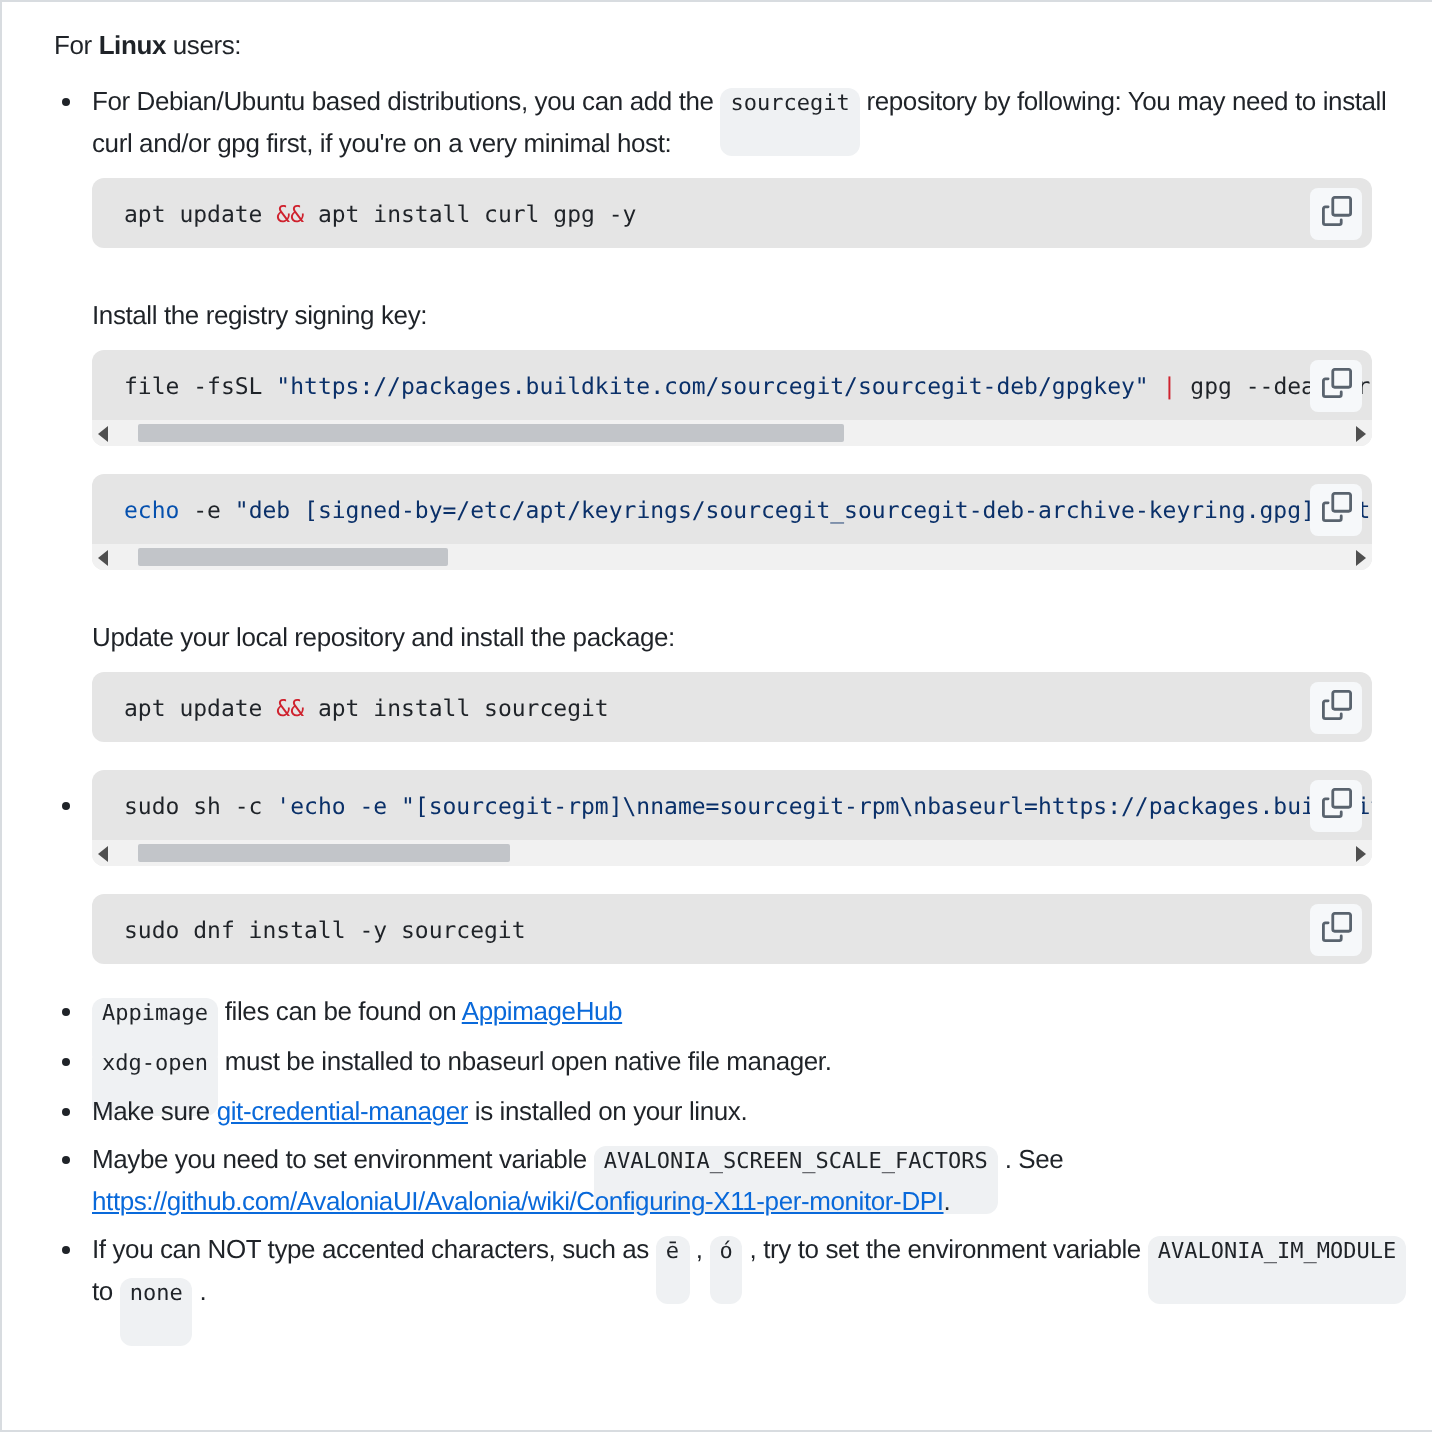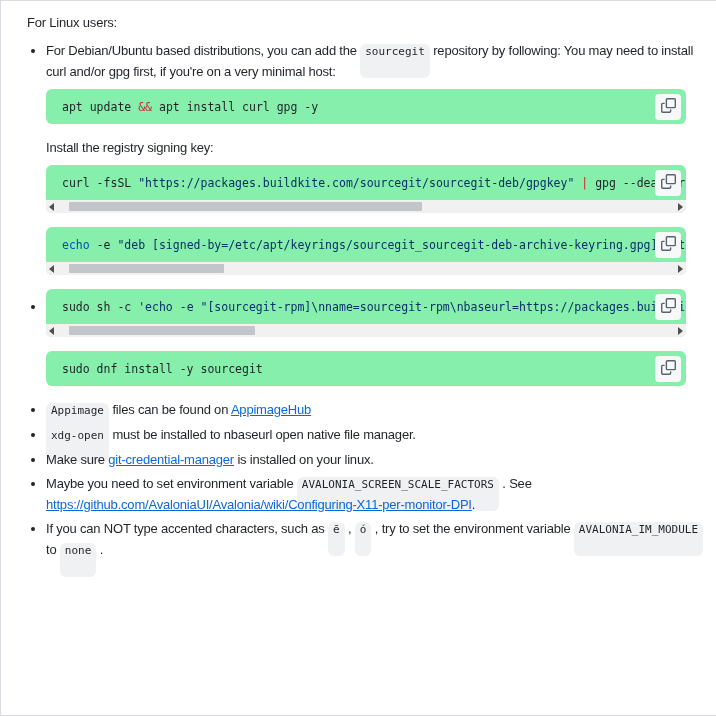--- a/index.html
+++ b/index.html
@@ -12,33 +12,33 @@
     color: #1f2328;
     background: #ffffff;
     border-left: 1px solid #d8dcе0;
     border-left: 1px solid #d8dce0;
     border-top: 1px solid #d8dce0;
     border-bottom: 1px solid #d8dce0;
     padding: 12px 0 0 26px;
     overflow: hidden;
   }
   .intro { margin: 0 0 8px 0; }
-  strong, .seg-bold { font-weight: normal; }
+  strong, .seg-bold { font-weight: bold; }
 
   ul.blist { margin: 0; padding-left: 19px; list-style: disc; }
   ul.blist > li { margin: 2px 0 8px 0; }
   ul.blist > li.simple { margin: 3px 0 4px 0; }
 
   p.lead  { margin: 0 0 7px 0; }
-  p.step  { margin: 14px 0 7px 0; }
+  p.step  { margin: 24px 0 7px 0; }
 
   .codeblock {
     position: relative;
     width: 640px;
-    background: #86efac;
+    background: #e5e5e5;
     border-radius: 6px;
     margin: 6px 10px 14px 0;
     overflow: hidden;
   }
   .codeline {
     font-family: "DejaVu Sans Mono", monospace;
     font-size: 11.5px;
     letter-spacing: 0;
     line-height: 14px;
     padding: 11px 34px 10px 16px;
@@ -116,21 +116,21 @@
               <path d="M0 6.75C0 5.784.784 5 1.75 5h1.5a.75.75 0 0 1 0 1.5h-1.5a.25.25 0 0 0-.25.25v7.5c0 .138.112.25.25.25h7.5a.25.25 0 0 0 .25-.25v-1.5a.75.75 0 0 1 1.5 0v1.5A1.75 1.75 0 0 1 9.25 16h-7.5A1.75 1.75 0 0 1 0 14.25Z"></path>
               <path d="M5 1.75C5 .784 5.784 0 6.75 0h7.5C15.216 0 16 .784 16 1.75v7.5A1.75 1.75 0 0 1 14.25 11h-7.5A1.75 1.75 0 0 1 5 9.25Zm1.75-.25a.25.25 0 0 0-.25.25v7.5c0 .138.112.25.25.25h7.5a.25.25 0 0 0 .25-.25v-7.5a.25.25 0 0 0-.25-.25Z"></path>
             </svg>
           </span>
         </button>
       </div>
 
       <p class="step">Install the registry signing key:</p>
 
       <div class="codeblock">
-        <div class="codeline"><span class="seg-plain">curl -fsSL </span><span class="seg-s">"https://packages.buildkite.com/sourcegit/sourcegit-deb/gpgkey"</span><span class="seg-plain"> </span><span class="seg-k">|</span><span class="seg-plain"> gpg --dearmor -o /etc/apt/keyrings/sourcegit_sourcegit-deb-archive-keyring.gpg</span></div>
+        <div class="codeline"><span class="seg-plain">file -fsSL </span><span class="seg-s">"https://packages.buildkite.com/sourcegit/sourcegit-deb/gpgkey"</span><span class="seg-plain"> </span><span class="seg-k">|</span><span class="seg-plain"> gpg --dearmor -o /etc/apt/keyrings/sourcegit_sourcegit-deb-archive-keyring.gpg</span></div>
         <button class="copy-btn">
           <span>
             <svg width="15" height="15" viewBox="0 0 16 16" fill="#59636e" aria-hidden="true">
               <path d="M0 6.75C0 5.784.784 5 1.75 5h1.5a.75.75 0 0 1 0 1.5h-1.5a.25.25 0 0 0-.25.25v7.5c0 .138.112.25.25.25h7.5a.25.25 0 0 0 .25-.25v-1.5a.75.75 0 0 1 1.5 0v1.5A1.75 1.75 0 0 1 9.25 16h-7.5A1.75 1.75 0 0 1 0 14.25Z"></path>
               <path d="M5 1.75C5 .784 5.784 0 6.75 0h7.5C15.216 0 16 .784 16 1.75v7.5A1.75 1.75 0 0 1 14.25 11h-7.5A1.75 1.75 0 0 1 5 9.25Zm1.75-.25a.25.25 0 0 0-.25.25v7.5c0 .138.112.25.25.25h7.5a.25.25 0 0 0 .25-.25v-7.5a.25.25 0 0 0-.25-.25Z"></path>
             </svg>
           </span>
         </button>
         <div class="hscroll">
           <span class="sb-arrow left"></span>
@@ -154,21 +154,33 @@
         </button>
         <div class="hscroll">
           <span class="sb-arrow left"></span>
           <span class="sb-track">
             <span class="sb-thumb" style="left: 2%; width: 25%;"></span>
           </span>
           <span class="sb-arrow right"></span>
         </div>
       </div>
 
-
+      <p class="step">Update your local repository and install the package:</p>
+
+      <div class="codeblock">
+        <div class="codeline"><span class="seg-plain">apt update </span><span class="seg-k">&amp;&amp;</span><span class="seg-plain"> apt install sourcegit</span></div>
+        <button class="copy-btn">
+          <span>
+            <svg width="15" height="15" viewBox="0 0 16 16" fill="#59636e" aria-hidden="true">
+              <path d="M0 6.75C0 5.784.784 5 1.75 5h1.5a.75.75 0 0 1 0 1.5h-1.5a.25.25 0 0 0-.25.25v7.5c0 .138.112.25.25.25h7.5a.25.25 0 0 0 .25-.25v-1.5a.75.75 0 0 1 1.5 0v1.5A1.75 1.75 0 0 1 9.25 16h-7.5A1.75 1.75 0 0 1 0 14.25Z"></path>
+              <path d="M5 1.75C5 .784 5.784 0 6.75 0h7.5C15.216 0 16 .784 16 1.75v7.5A1.75 1.75 0 0 1 14.25 11h-7.5A1.75 1.75 0 0 1 5 9.25Zm1.75-.25a.25.25 0 0 0-.25.25v7.5c0 .138.112.25.25.25h7.5a.25.25 0 0 0 .25-.25v-7.5a.25.25 0 0 0-.25-.25Z"></path>
+            </svg>
+          </span>
+        </button>
+      </div>
     </li>
 
     <li>
 
       <div class="codeblock">
         <div class="codeline"><span class="seg-plain">sudo sh -c </span><span class="seg-s">'echo -e "[sourcegit-rpm]\nname=sourcegit-rpm\nbaseurl=https://packages.buildkite.com/sourcegit/sourcegit-rpm/any/any/$basearch\nenabled=1\ngpgcheck=0\npriority=1" &gt; /etc/yum.repos.d/sourcegit-rpm.repo'</span></div>
         <button class="copy-btn">
           <span>
             <svg width="15" height="15" viewBox="0 0 16 16" fill="#59636e" aria-hidden="true">
               <path d="M0 6.75C0 5.784.784 5 1.75 5h1.5a.75.75 0 0 1 0 1.5h-1.5a.25.25 0 0 0-.25.25v7.5c0 .138.112.25.25.25h7.5a.25.25 0 0 0 .25-.25v-1.5a.75.75 0 0 1 1.5 0v1.5A1.75 1.75 0 0 1 9.25 16h-7.5A1.75 1.75 0 0 1 0 14.25Z"></path>

